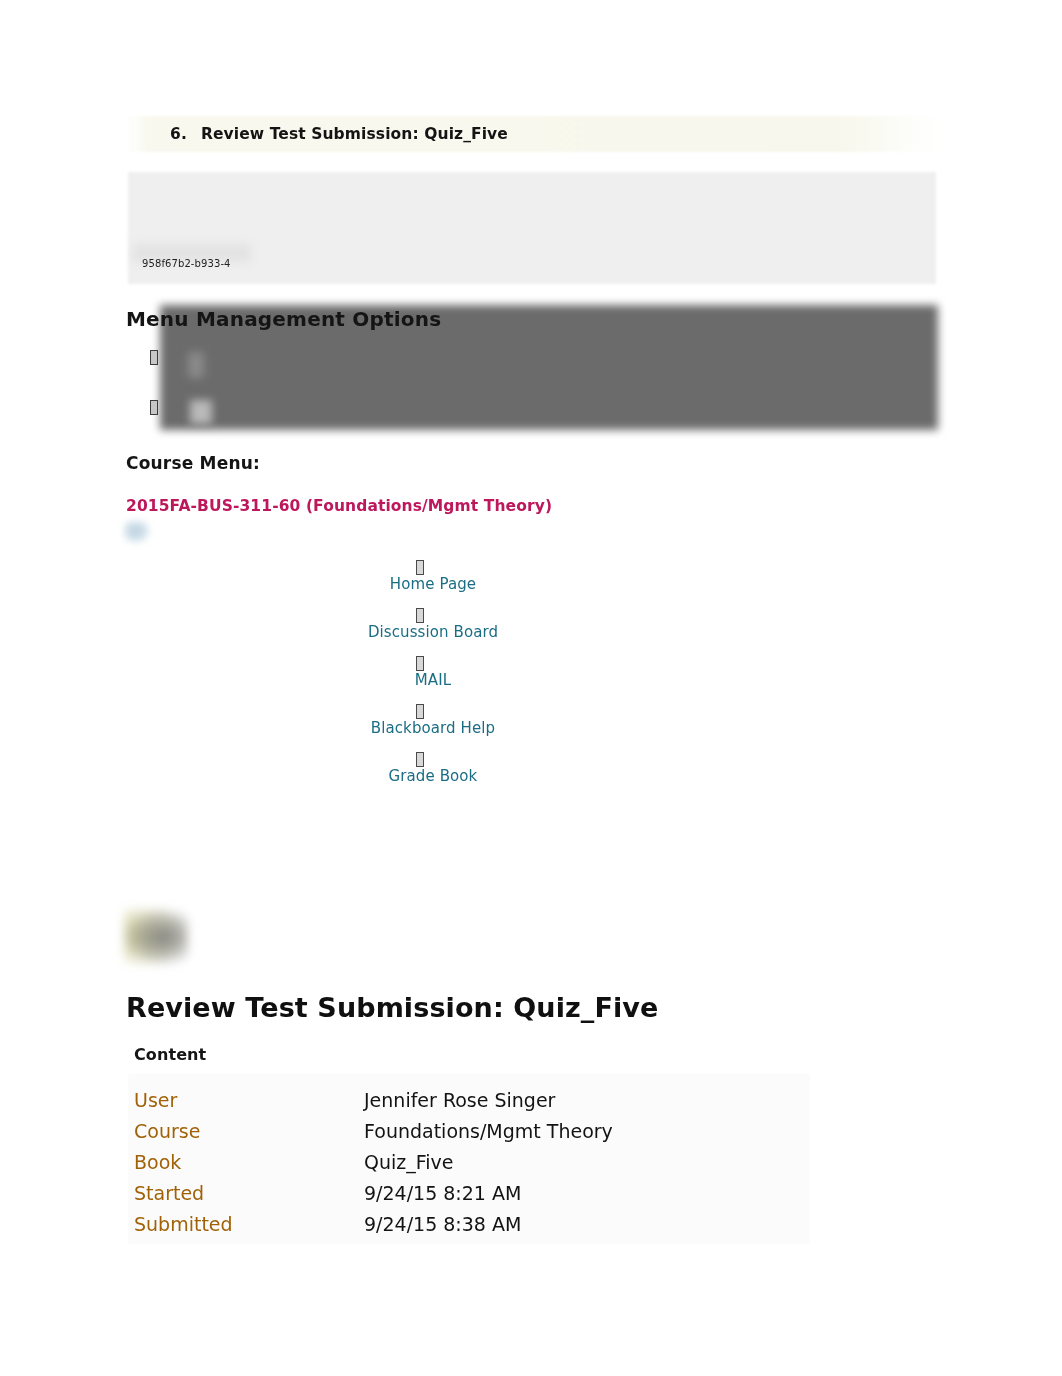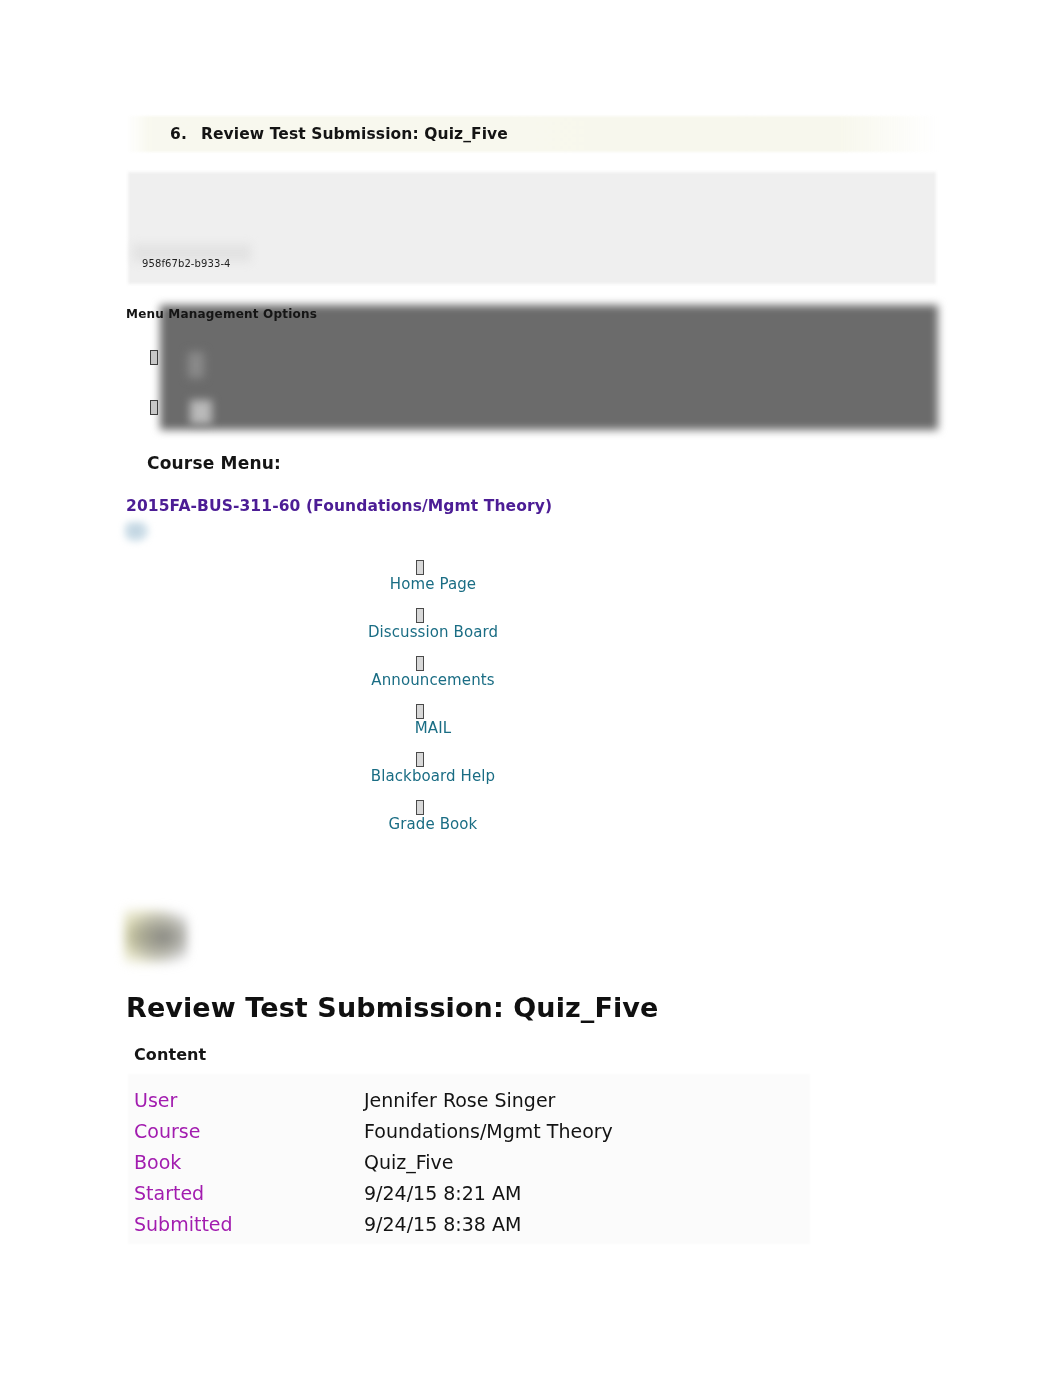--- a/index.html
+++ b/index.html
@@ -88,21 +88,21 @@
     top: 305px;
     width: 778px;
     height: 125px;
     background: #6b6b6b;
     filter: blur(4.5px);
   }
   .menu-mgmt-title {
     position: absolute;
     left: 126px;
     top: 307px;
-    font-size: 12px;
+    font-size: 20px;
     font-weight: bold;
     color: #151515;
     letter-spacing: 0.2px;
     white-space: nowrap;
   }
   .dark-bullets {
     position: absolute;
     left: 150px;
     top: 350px;
     width: 300px;
@@ -147,29 +147,28 @@
   
   .course-menu-title {
     position: absolute;
     left: 126px;
     top: 453px;
     font-size: 17px;
     font-weight: bold;
     color: #151515;
     letter-spacing: 0.2px;
     white-space: nowrap;
-    margin-left: 21px;
   }
   .course-code {
     position: absolute;
     left: 126px;
     top: 497px;
     font-size: 15.5px;
     font-weight: bold;
-    color: #4c1d95;
+    color: #be185d;
     letter-spacing: 0.1px;
     white-space: nowrap;
   }
   .blue-blob {
     position: absolute;
     left: 124px;
     top: 521px;
     width: 26px;
     height: 22px;
     background: radial-gradient(ellipse at 45% 45%, #b9cfdd 0%, #d9e6ee 55%, rgba(255,255,255,0) 75%);
@@ -250,21 +249,21 @@
     border-collapse: collapse;
   }
   .content-table td {
     padding: 0 0 6px 0;
     font-size: 19px;
     line-height: 25px;
     vertical-align: top;
     white-space: nowrap;
   }
   .cell-label {
-    color: #a21caf;
+    color: #a16207;
     width: 230px;
     font-weight: normal;
   }
   .cell-value {
     color: #131313;
   }
 </style>
 </head>
 <body>
 
@@ -301,24 +300,20 @@
     <div class="menu-row">
       <span class="tofu"></span>
       <span class="menu-label">Home Page</span>
     </div>
     <div class="menu-row">
       <span class="tofu"></span>
       <span class="menu-label">Discussion Board</span>
     </div>
     <div class="menu-row">
       <span class="tofu"></span>
-      <span class="menu-label">Announcements</span>
-    </div>
-    <div class="menu-row">
-      <span class="tofu"></span>
       <span class="menu-label">MAIL</span>
     </div>
     <div class="menu-row">
       <span class="tofu"></span>
       <span class="menu-label">Blackboard Help</span>
     </div>
     <div class="menu-row">
       <span class="tofu"></span>
       <span class="menu-label">Grade Book</span>
     </div>

